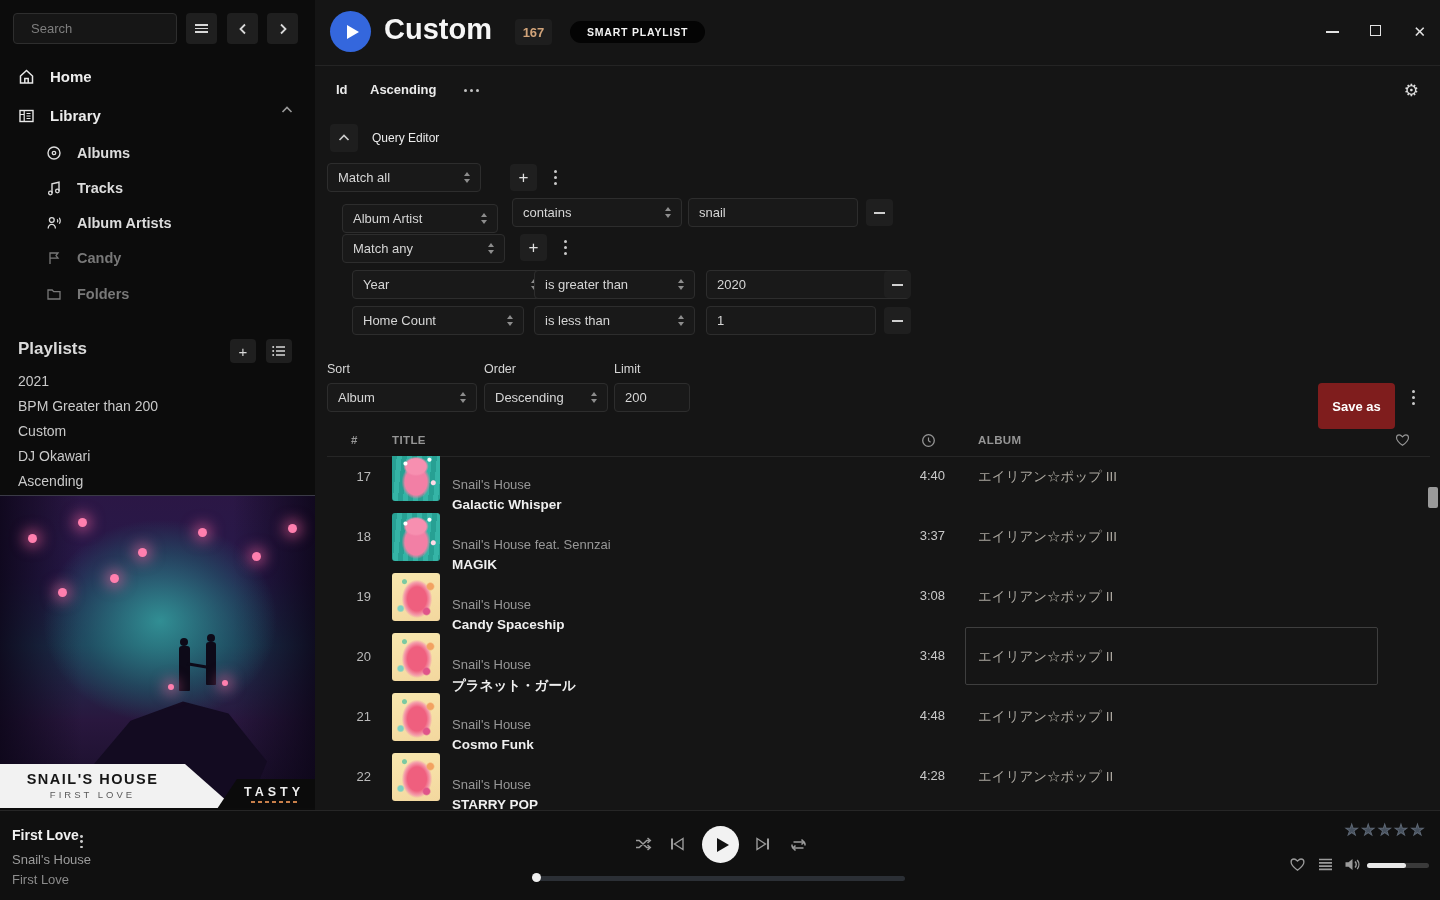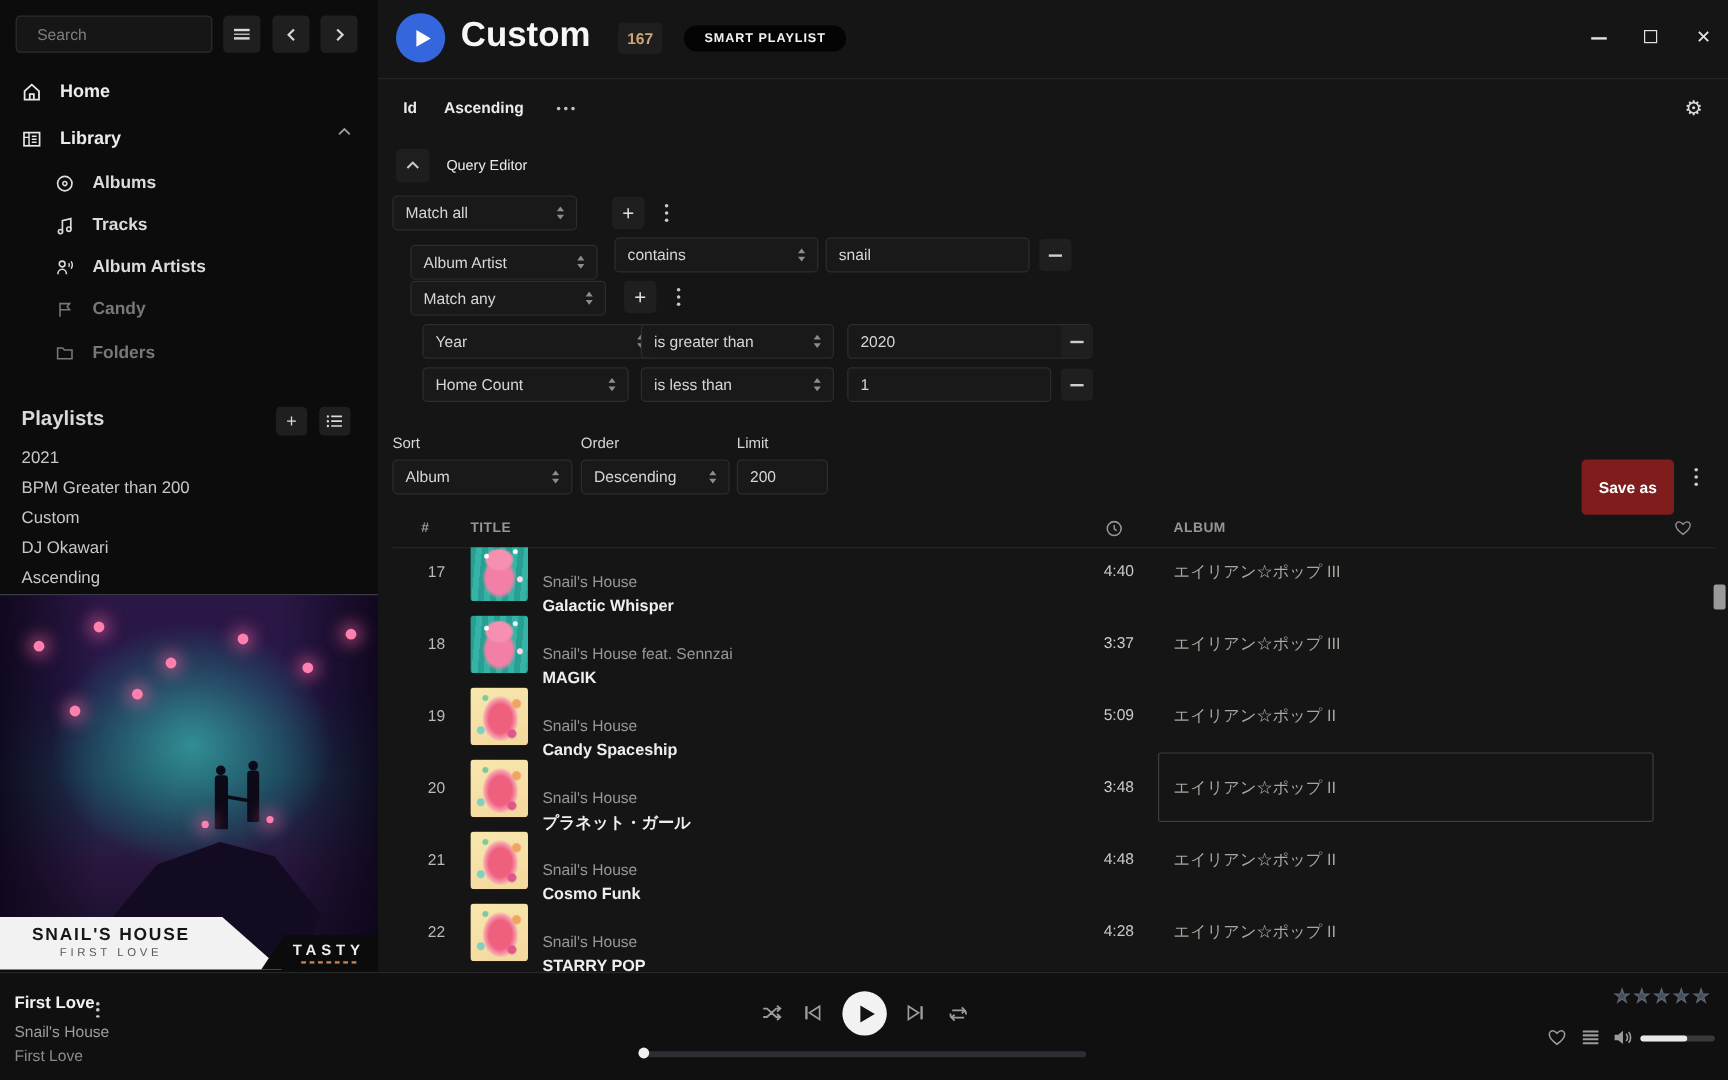--- a/index.html
+++ b/index.html
@@ -471,21 +471,21 @@
         <div class="tr-title">MAGIK</div>
         <div class="tr-artist">Snail's House feat. Sennzai</div>
         <span class="dur">3:37</span>
         <span class="albumname">エイリアン☆ポップ III</span>
       </div>
       <div class="row" style="top:111px">
         <span class="num">19</span>
         <span class="thumb art-cream"></span>
         <div class="tr-title">Candy Spaceship</div>
         <div class="tr-artist">Snail's House</div>
-        <span class="dur">5:09</span>
+        <span class="dur">3:08</span>
         <span class="albumname">エイリアン☆ポップ II</span>
       </div>
       <div class="row" style="top:171px">
         <span class="num">20</span>
         <span class="thumb art-cream"></span>
         <div class="tr-title">プラネット・ガール</div>
         <div class="tr-artist">Snail's House</div>
         <span class="dur">3:48</span>
         <div class="cell-outline"></div>
         <span class="albumname">エイリアン☆ポップ II</span>

